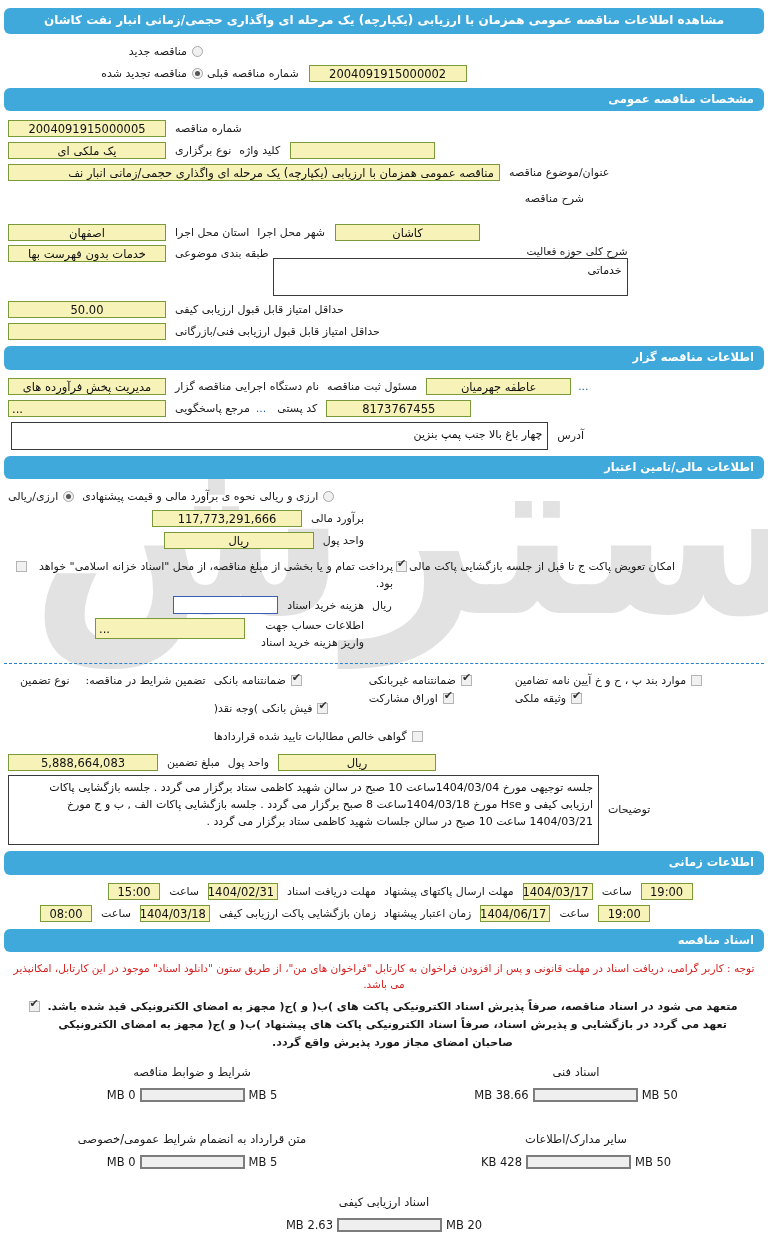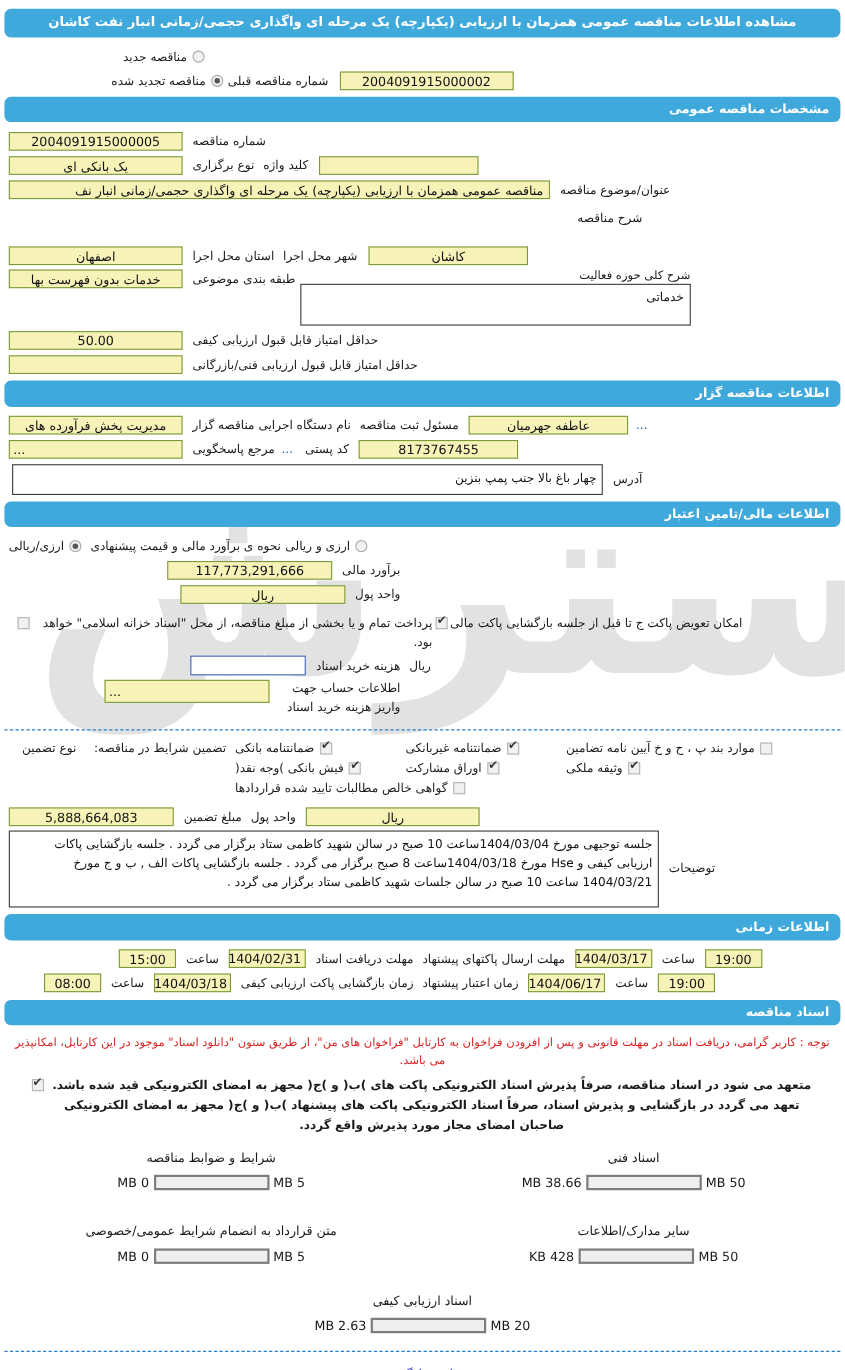--- a/index.html
+++ b/index.html
@@ -228,21 +228,21 @@
 <body>
 
 <div class="watermark">
   <span>گسترش</span>
 </div>
 
 <div class="page">
 
   <div class="bar title">مشاهده اطلاعات مناقصه عمومی همزمان با ارزیابی (یکپارچه) یک مرحله ای واگذاری حجمی/زمانی انبار نفت کاشان</div>
 
-  <div class="row" style="justify-content:flex-start;padding-right:17px;">
+  <div class="row" style="justify-content:flex-start;padding-right:0;">
     <div style="width:100%;display:flex;justify-content:flex-start;padding-right:565px;">
       <div class="optline">
         <span class="radio"></span>
         <span>مناقصه جدید</span>
       </div>
     </div>
   </div>
   <div class="row" style="padding-right:0;">
     <div style="width:100%;display:flex;align-items:center;justify-content:flex-start;">
       <div style="width:565px;display:flex;justify-content:flex-end;align-items:center;gap:6px;">
@@ -269,21 +269,21 @@
   </div>
 
   <div class="row" style="padding-right:0;">
     <div style="width:100%;display:flex;align-items:center;justify-content:flex-start;">
       <div style="width:545px;display:flex;justify-content:flex-end;align-items:center;gap:6px;">
         <div class="fld w145 blank"></div>
         <span class="lbl">کلید واژه</span>
       </div>
       <div style="display:flex;align-items:center;gap:5px;">
         <span class="lbl">نوع برگزاری</span>
-        <div class="fld w160">یک بانکی ای</div>
+        <div class="fld w160">یک ملکی ای</div>
       </div>
     </div>
   </div>
 
   <div class="row" style="padding-right:0;">
     <div style="width:100%;display:flex;align-items:center;justify-content:flex-start;">
       <div style="width:180px;"></div>
       <div style="display:flex;align-items:center;gap:5px;">
         <span class="lbl">عنوان/موضوع مناقصه</span>
         <div class="fld w490 rightal">مناقصه عمومی همزمان با ارزیابی (یکپارچه) یک مرحله ای واگذاری حجمی/زمانی انبار نف</div>
@@ -484,21 +484,21 @@
       <div style="width:140px;display:flex;flex-direction:column;gap:5px;align-items:flex-end;">
         <div class="optline">
           <span class="chk on"></span>
           <span>ضمانتنامه غیربانکی</span>
         </div>
         <div class="optline">
           <span class="chk on"></span>
           <span>اوراق مشارکت</span>
         </div>
       </div>
-      <div style="width:155px;display:flex;flex-direction:column;gap:5px;align-items:flex-end;">
+      <div style="width:155px;display:flex;flex-direction:column;gap:15px;align-items:flex-end;">
         <div class="optline">
           <span class="chk on"></span>
           <span>ضمانتنامه بانکی</span>
         </div>
         <div class="optline">
           <span class="chk on"></span>
           <span>فیش بانکی )وجه نقد(</span>
         </div>
         <div class="optline">
           <span class="chk"></span>

